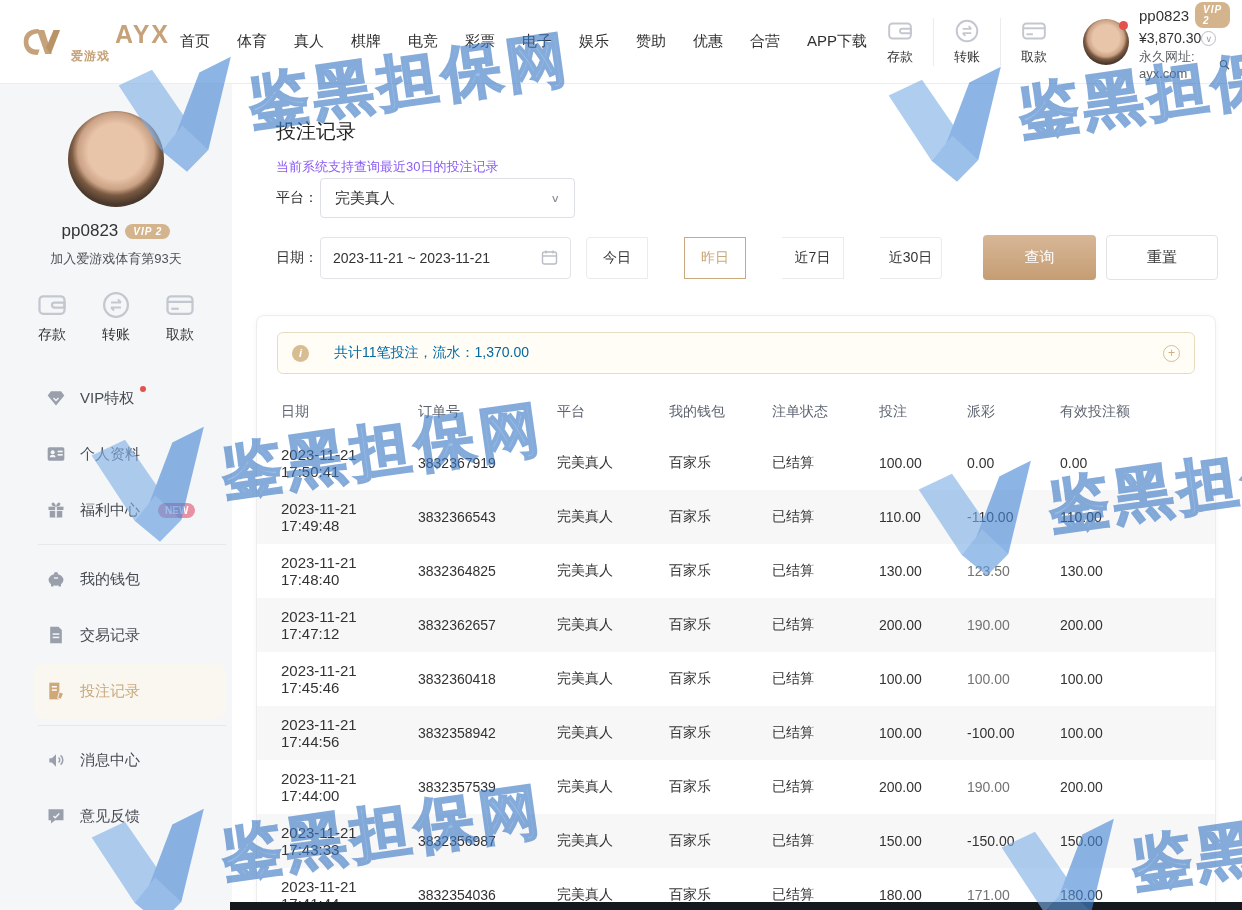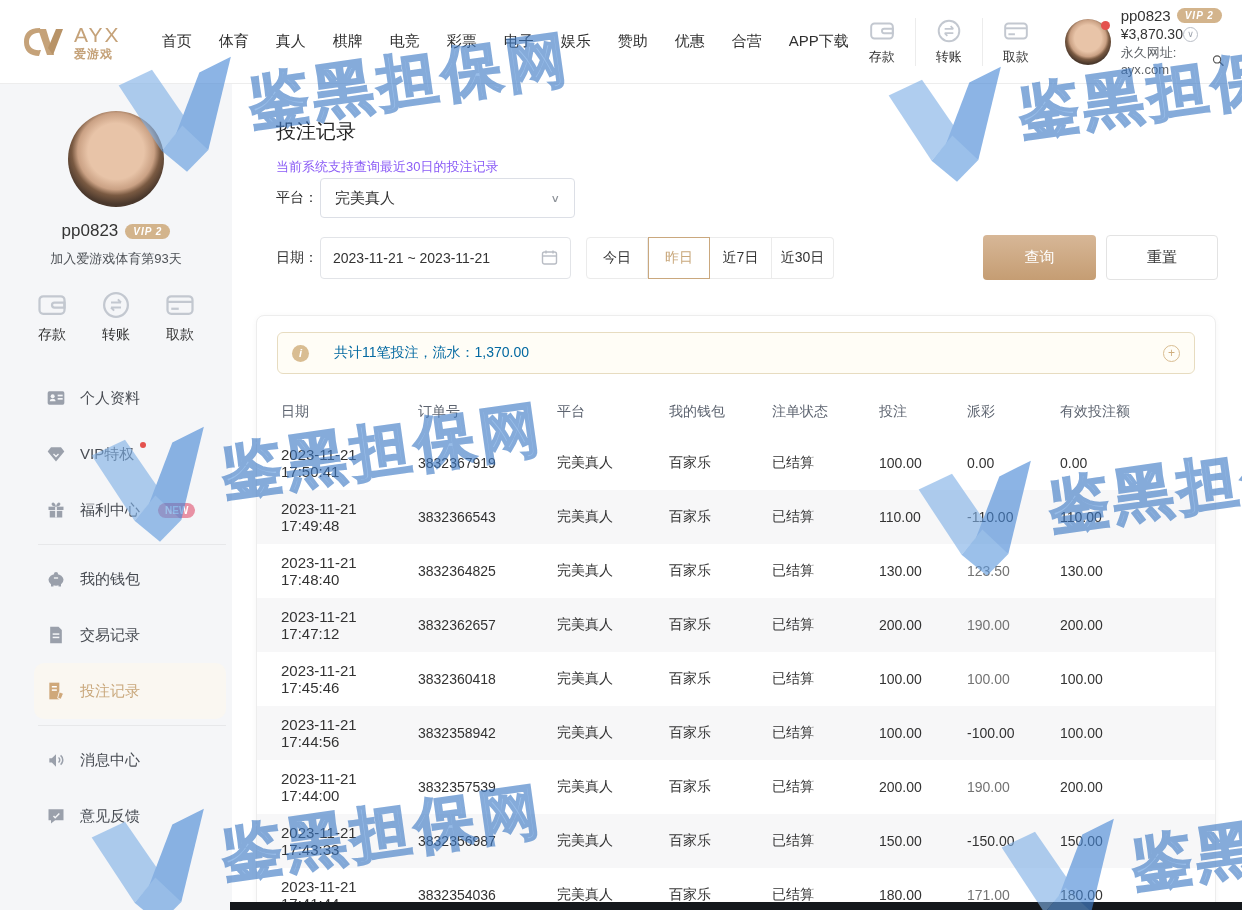--- a/index.html
+++ b/index.html
@@ -4,21 +4,21 @@
 <style>
   * { margin:0; padding:0; box-sizing:border-box; }
   html,body { width:1242px; height:910px; overflow:hidden; }
   body { font-family:"Liberation Sans","DejaVu Sans",sans-serif; background:#f4f5f7; position:relative; color:#333; }
 
   
   .header { position:absolute; left:0; top:0; width:1242px; height:84px; background:#fff;
             display:flex; align-items:center; padding:0 18px 0 20px; border-bottom:1px solid #ededed; z-index:5; }
   .logo { display:flex; align-items:center; gap:8px; width:150px; }
   .logo-text { color:#c5a279; line-height:1; }
-  .logo-name { font-size:21px; font-weight:normal; letter-spacing:2px; }
+  .logo-name { font-size:25px; font-weight:bold; letter-spacing:2px;margin-left:44px; }
   .logo-sub { font-size:12px; font-weight:bold; letter-spacing:1px; margin-top:3px; }
   .nav { display:flex; align-items:center; gap:27px; margin-left:10px; }
   .nav-item { font-size:15px; color:#303030; cursor:pointer; white-space:nowrap; }
   .header-spacer { flex:1; }
   .hqa { display:flex; align-items:center; }
   .hqa-item { display:flex; flex-direction:column; align-items:center; gap:4px; padding:0 20px; }
   .hqa-item + .hqa-item { border-left:1px solid #ececec; }
   .hqa-label { font-size:13px; color:#333; }
   .user-block { display:flex; align-items:center; gap:10px; margin-left:16px; }
   .avatar-wrap { position:relative; width:46px; height:46px; }
@@ -60,21 +60,21 @@
   .platform-row { position:absolute; left:44px; top:94px; display:flex; align-items:center; }
   .field-label { font-size:14px; color:#333; width:44px; }
   .select-box { width:255px; height:40px; border:1px solid #dcdfe6; border-radius:4px; background:#fff;
                 display:flex; align-items:center; justify-content:space-between; padding:0 14px; cursor:pointer; }
   .select-value { font-size:15px; color:#333; }
   .chevron-down { color:#8b9097; font-size:13px; transform:scaleY(0.8); }
   .date-row { position:absolute; left:44px; top:151px; right:24px; display:flex; align-items:center; }
   .date-box { width:251px; height:42px; border:1px solid #e2e4e8; border-radius:4px; background:#fff;
               display:flex; align-items:center; justify-content:space-between; padding:0 12px; cursor:pointer; }
   .date-text { font-size:14px; color:#333; }
-  .qdates { display:flex; margin-left:15px; border-radius:4px; }
+  .qdates { display:flex; margin-left:15px; border-radius:4px;gap:36px; }
   .qdate { width:62px; height:42px; background:#fff; border:1px solid #ebebeb; border-left:none;
            display:flex; align-items:center; justify-content:center; font-size:14px; color:#333; cursor:pointer; }
   .qdate:first-child { border-left:1px solid #ebebeb; border-radius:4px 0 0 4px; }
   .qdate:last-child { border-radius:0 4px 4px 0; }
   .qdate.active { border:1px solid #caa87e; color:#c9a87c; }
   .btns { margin-left:auto; display:flex; gap:10px; }
   .btn-query { width:113px; height:45px; border:none; border-radius:4px; color:#fff; font-size:15px;
                background:linear-gradient(180deg,#d7b797,#c59d73); cursor:pointer; }
   .btn-reset { width:112px; height:45px; border:1px solid #e3e3e3; border-radius:4px; background:#fff;
                color:#333; font-size:15px; cursor:pointer; }
@@ -229,38 +229,38 @@
             <line x1="2" y1="9.5" x2="22" y2="9.5" stroke="#c3c8d0" stroke-width="1.8"></line>
           </svg>
         </span>
         <span class="sqa-label">取款</span>
       </div>
     </div>
   <div class="menu">
       <div class="menu-item">
         <span>
           <svg width="20" height="20" viewBox="0 0 24 24">
+            <path d="M12 21 L2 9 L6 4 H18 L22 9 Z" fill="#9aa0ab"></path>
+            <path d="M9 12 l3 3 l3 -3" stroke="#f5f6f8" stroke-width="1.6" fill="none"></path>
+          </svg>
+        </span>
+        <span class="mi-label">VIP特权</span>
+        <span class="mi-dot"></span>
+      </div>
+      <div class="menu-item">
+        <span>
+          <svg width="20" height="20" viewBox="0 0 24 24">
             <rect x="2" y="4" width="20" height="16" rx="2" fill="#9aa0ab"></rect>
             <circle cx="8" cy="10" r="2.4" fill="#f5f6f8"></circle>
             <path d="M4.5 16 c0-2 1.6-3 3.5-3 s3.5 1 3.5 3z" fill="#f5f6f8"></path>
             <rect x="14" y="8" width="6" height="2" fill="#f5f6f8"></rect>
             <rect x="14" y="12" width="6" height="2" fill="#f5f6f8"></rect>
           </svg>
         </span>
         <span class="mi-label">个人资料</span>
-      </div>
-      <div class="menu-item">
-        <span>
-          <svg width="20" height="20" viewBox="0 0 24 24">
-            <path d="M12 21 L2 9 L6 4 H18 L22 9 Z" fill="#9aa0ab"></path>
-            <path d="M9 12 l3 3 l3 -3" stroke="#f5f6f8" stroke-width="1.6" fill="none"></path>
-          </svg>
-        </span>
-        <span class="mi-label">VIP特权</span>
-        <span class="mi-dot"></span>
       </div>
       <div class="menu-item">
         <span>
           <svg width="20" height="20" viewBox="0 0 24 24">
             <rect x="3" y="8" width="18" height="4" fill="#9aa0ab"></rect>
             <rect x="4.5" y="13" width="15" height="8" fill="#9aa0ab"></rect>
             <rect x="11" y="8" width="2" height="13" fill="#f5f6f8"></rect>
             <path d="M12 8 C8 8 6 6 7 4 C8 2 11 3 12 8 C13 3 16 2 17 4 C18 6 16 8 12 8z" fill="#9aa0ab"></path>
           </svg>
         </span>

